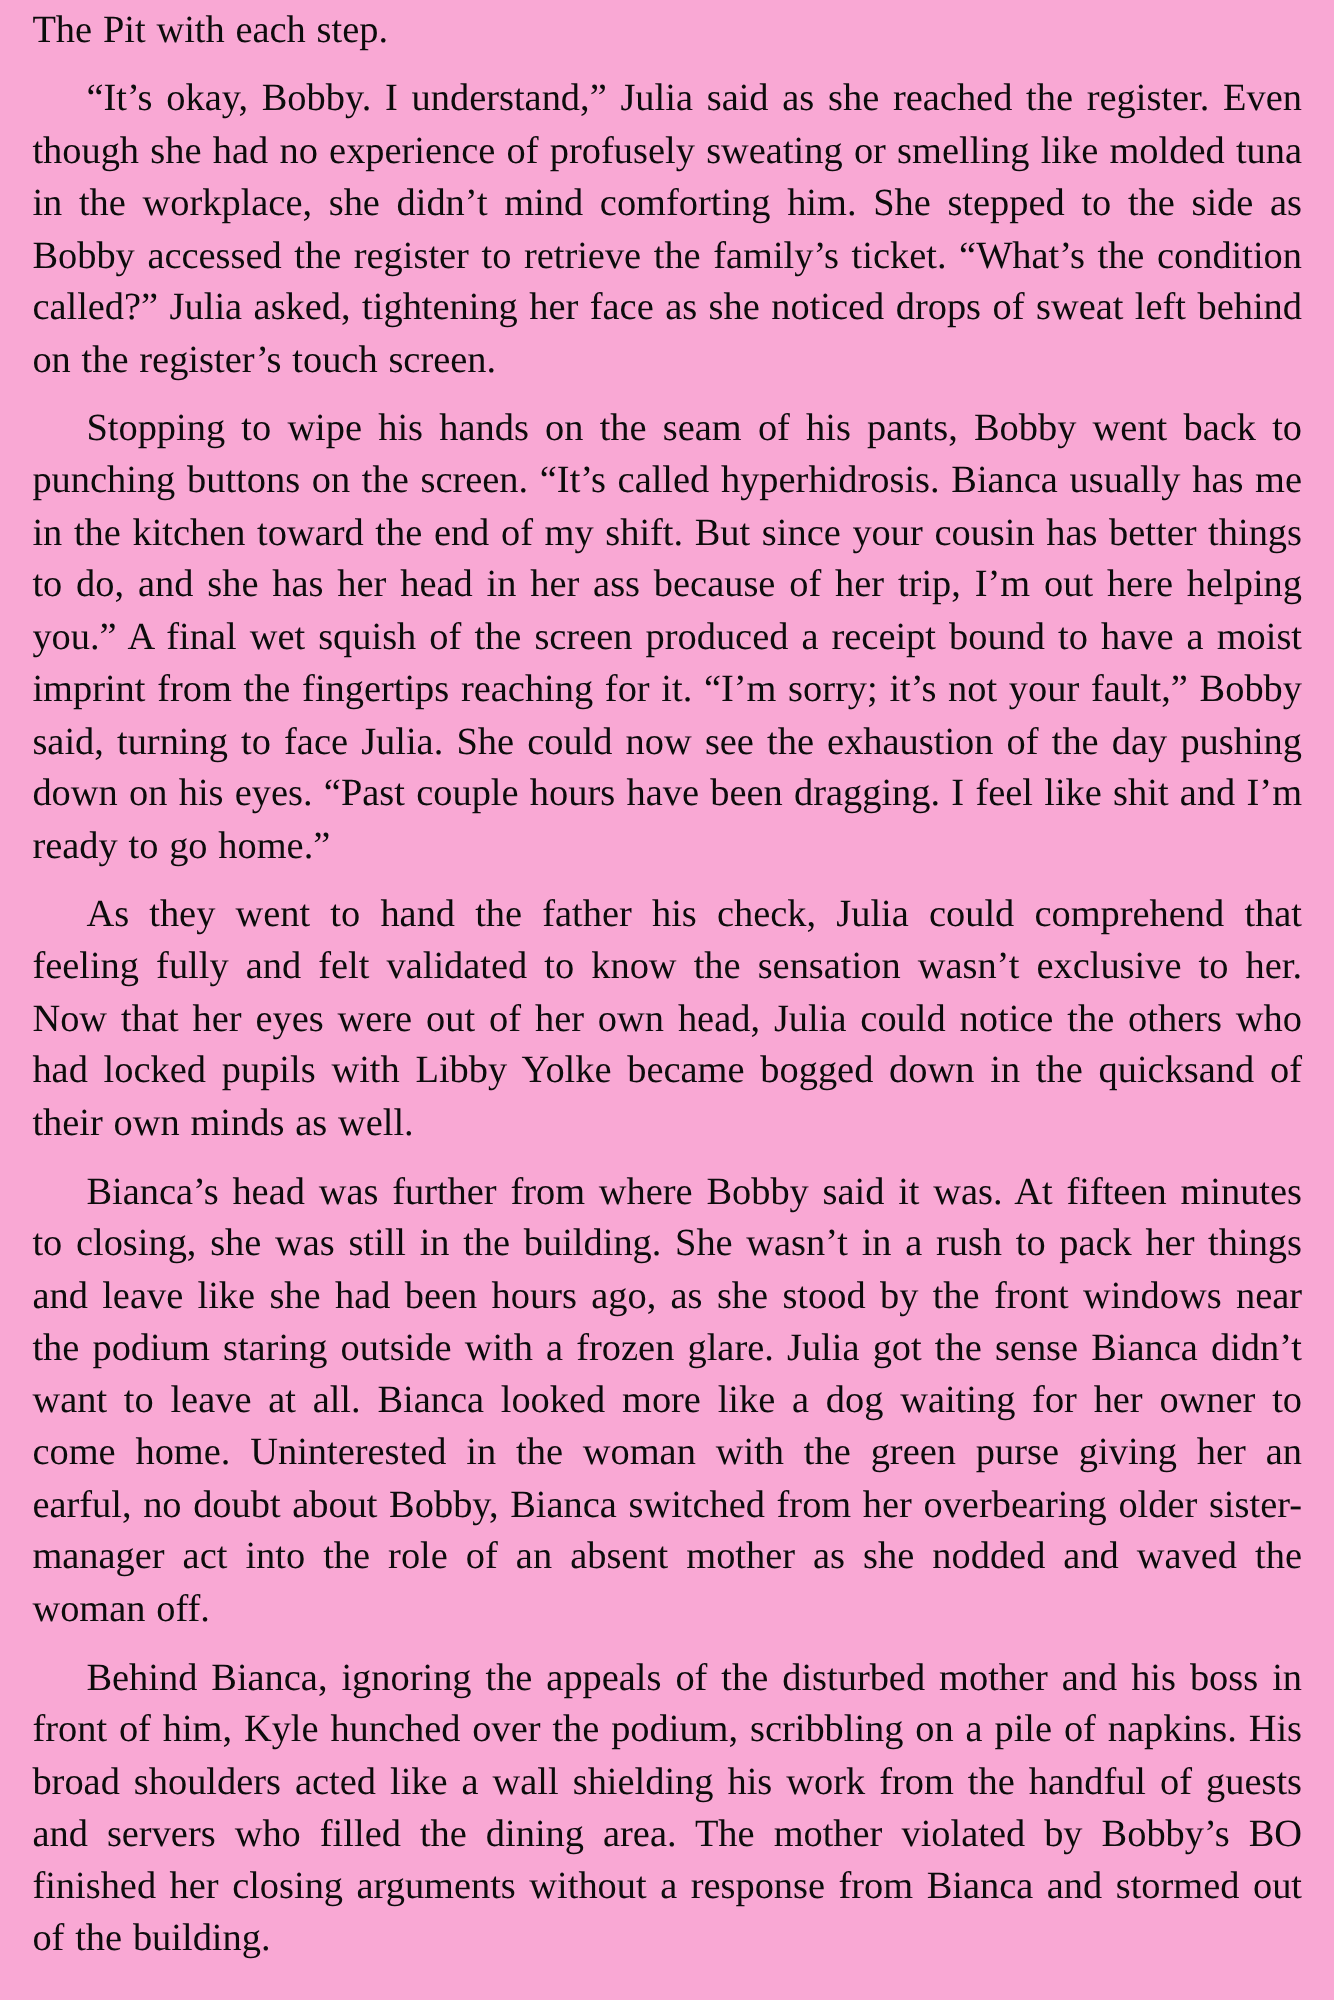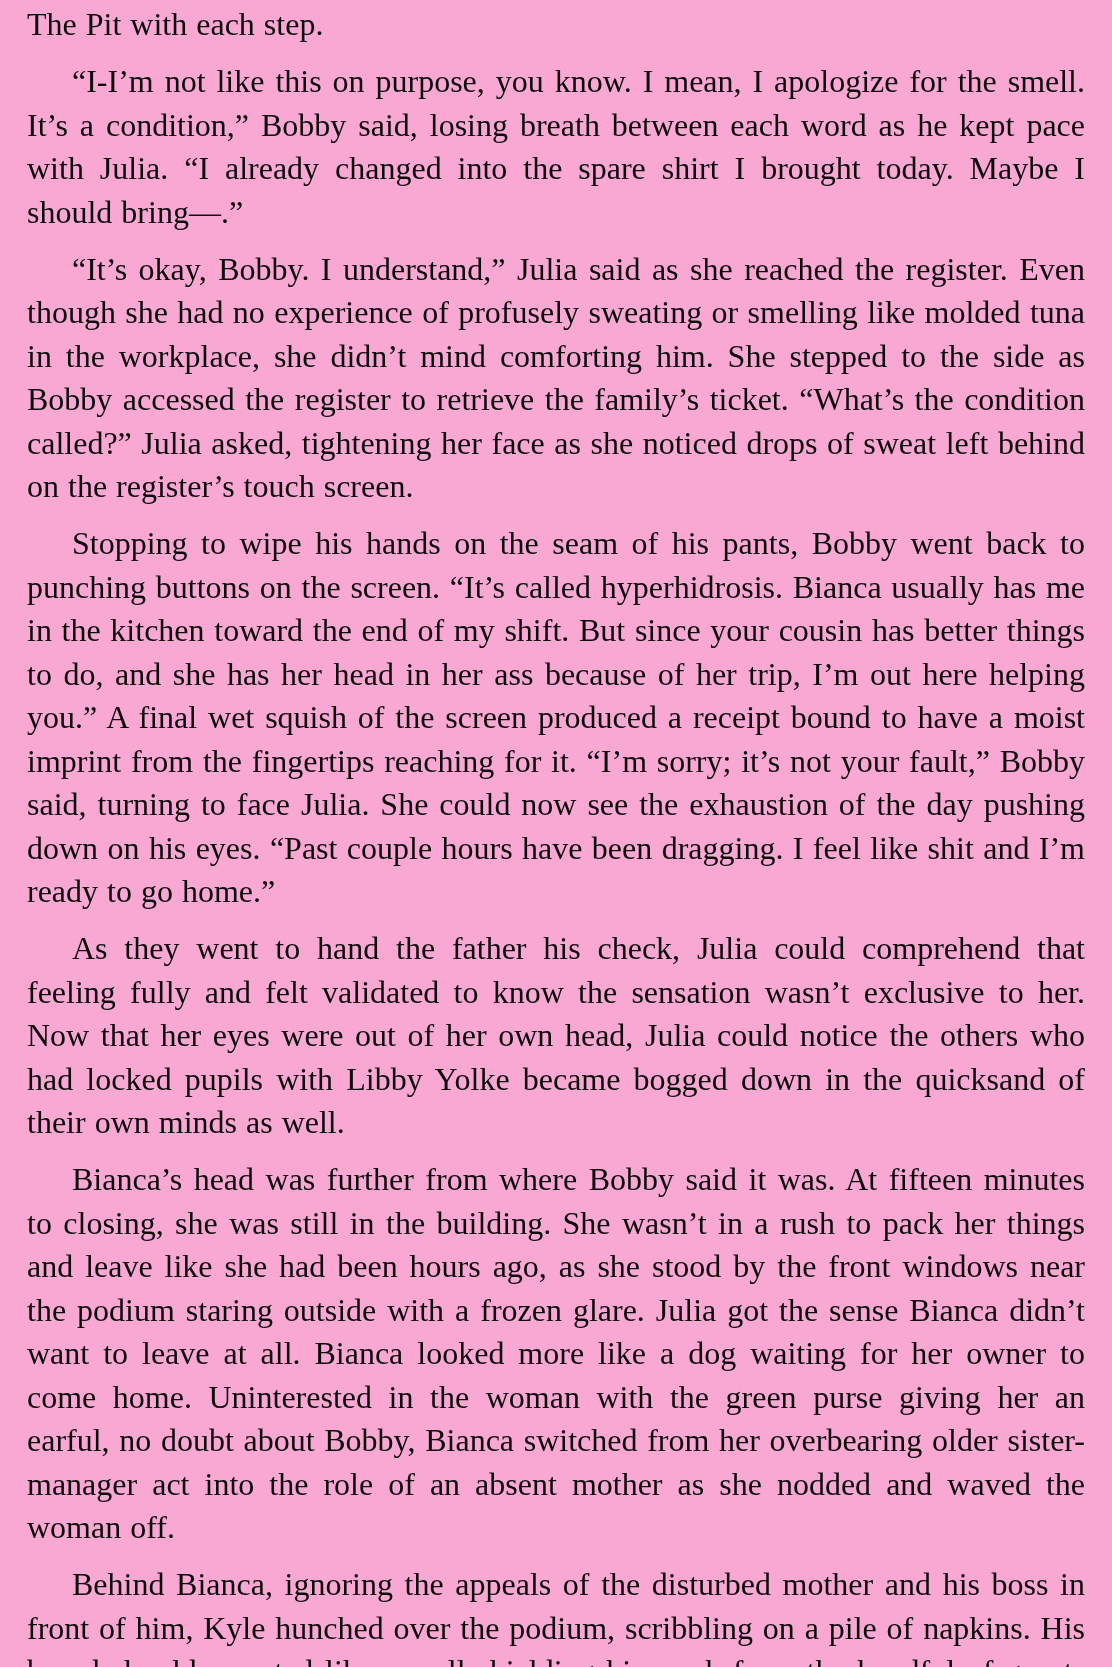--- a/index.html
+++ b/index.html
@@ -29,19 +29,18 @@
   }
   .book-page p.no-indent {
     text-indent: 0;
   }
 </style>
 </head>
 <body>
 
 <div class="book-page">
   <p class="no-indent">The Pit with each step.</p>
-  <p>“I-I’m not like this on purpose, you know. I mean, I apologize for the smell. It’s a condition,” Bobby said, losing breath between each word as he kept pace with Julia. “I already changed into the spare shirt I brought today. Maybe I should bring—.”</p>
   <p>“It’s okay, Bobby. I understand,” Julia said as she reached the register. Even though she had no experience of profusely sweating or smelling like molded tuna in the workplace, she didn’t mind comforting him. She stepped to the side as Bobby accessed the register to retrieve the family’s ticket. “What’s the condition called?” Julia asked, tightening her face as she noticed drops of sweat left behind on the register’s touch screen.</p>
   <p>Stopping to wipe his hands on the seam of his pants, Bobby went back to punching buttons on the screen. “It’s called hyperhidrosis. Bianca usually has me in the kitchen toward the end of my shift. But since your cousin has better things to do, and she has her head in her ass because of her trip, I’m out here helping you.” A final wet squish of the screen produced a receipt bound to have a moist imprint from the fingertips reaching for it. “I’m sorry; it’s not your fault,” Bobby said, turning to face Julia. She could now see the exhaustion of the day pushing down on his eyes. “Past couple hours have been dragging. I feel like shit and I’m ready to go home.”</p>
   <p>As they went to hand the father his check, Julia could comprehend that feeling fully and felt validated to know the sensation wasn’t exclusive to her. Now that her eyes were out of her own head, Julia could notice the others who had locked pupils with Libby Yolke became bogged down in the quicksand of their own minds as well.</p>
   <p>Bianca’s head was further from where Bobby said it was. At fifteen minutes to closing, she was still in the building. She wasn’t in a rush to pack her things and leave like she had been hours ago, as she stood by the front windows near the podium staring outside with a frozen glare. Julia got the sense Bianca didn’t want to leave at all. Bianca looked more like a dog waiting for her owner to come home. Uninterested in the woman with the green purse giving her an earful, no doubt about Bobby, Bianca switched from her overbearing older sister-manager act into the role of an absent mother as she nodded and waved the woman off.</p>
   <p>Behind Bianca, ignoring the appeals of the disturbed mother and his boss in front of him, Kyle hunched over the podium, scribbling on a pile of napkins. His broad shoulders acted like a wall shielding his work from the handful of guests and servers who filled the dining area. The mother violated by Bobby’s BO finished her closing arguments without a response from Bianca and stormed out of the building.</p>
 </div>
 
 </body></html>

